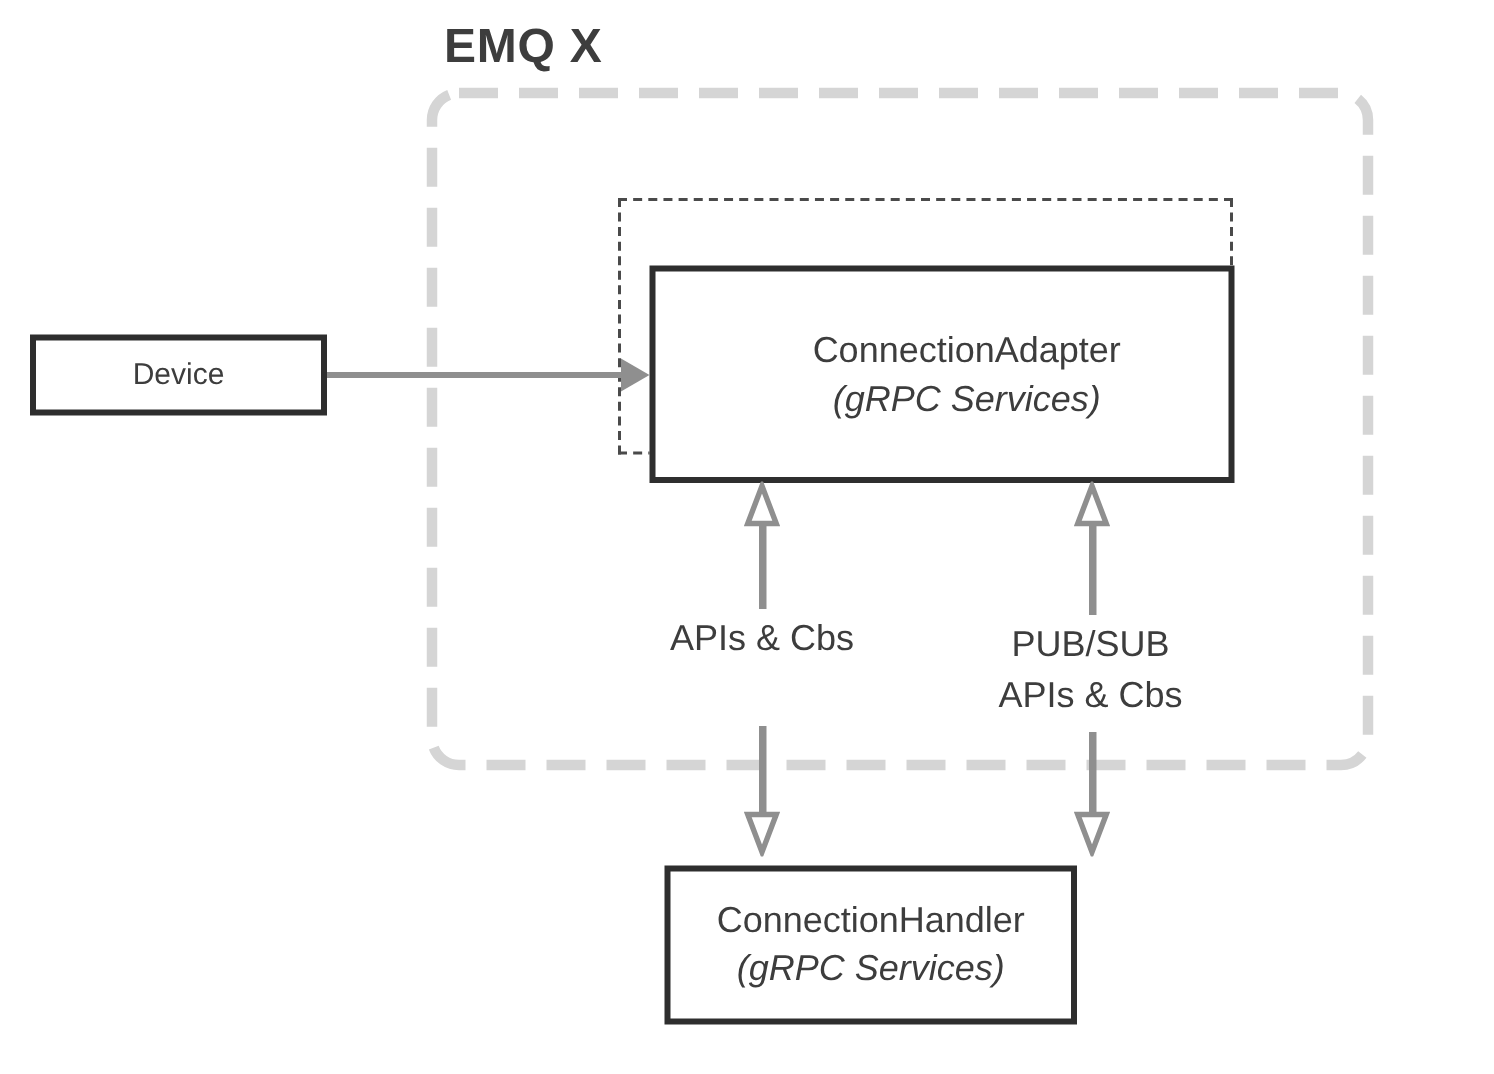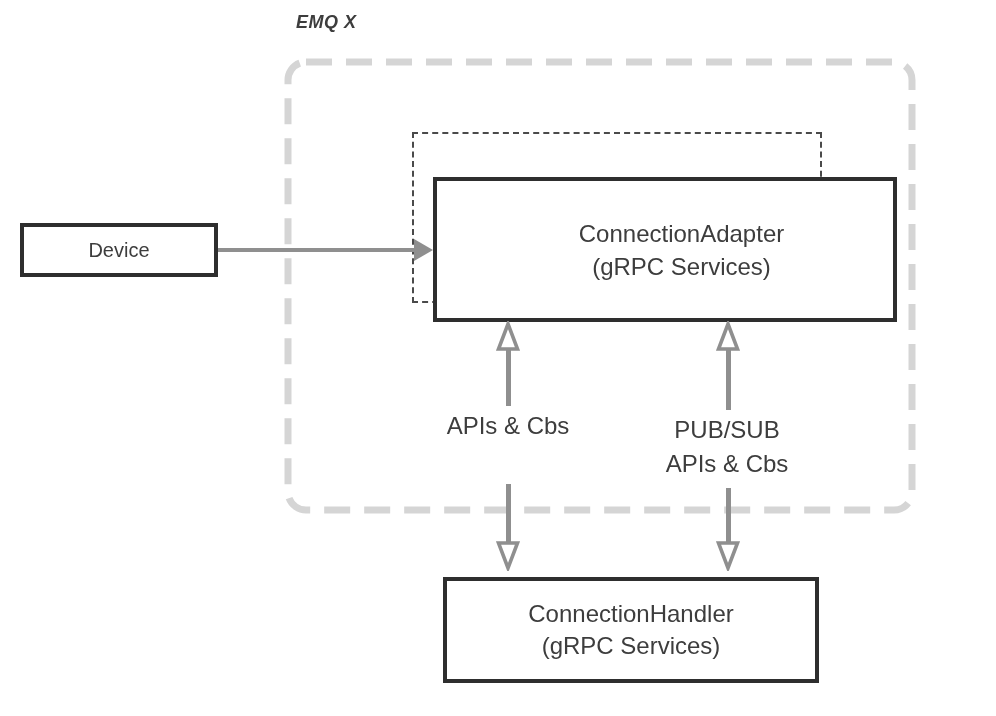--- a/index.html
+++ b/index.html
@@ -17,21 +17,21 @@
     position:relative;
     width:996px;height:716px;
     background:var(--background);
     overflow:hidden;
   }
   .abs{position:absolute;}
 
   
   .emqx-label{
     left:296px;top:12px;
-    font-size:18px;font-weight:bold;font-style:italic;
+    font-size:32px;font-weight:bold;
     letter-spacing:.5px;
   }
   .exproto-label{
     left:419px;top:97px;
     font-size:24px;font-weight:bold;font-style:italic;
     letter-spacing:.5px;
     z-index:3;
   }
 
   
@@ -45,23 +45,23 @@
 
   
   .node-box{
     background:var(--background);
     border:4px solid var(--box-border);
     display:flex;flex-direction:column;align-items:center;justify-content:center;
     text-align:center;
     z-index:2;
   }
   .device-box{left:20px;top:223px;width:198px;height:54px;font-size:20px;}
-  .adapter-box{left:433px;top:177px;width:464px;height:145px;font-size:24px;line-height:33px;padding-left:33px;}
-  .handler-box{left:443px;top:577px;width:376px;height:106px;font-size:24px;line-height:32px;}
-  .subtitle{}
+  .adapter-box{left:433px;top:177px;width:390px;height:145px;font-size:24px;line-height:33px;padding-left:33px;}
+  .handler-box{left:443px;top:577px;width:275px;height:106px;font-size:24px;line-height:32px;}
+  .subtitle{font-style:italic;}
 
   
   .h-line{left:218px;top:248px;width:200px;height:4px;background:var(--arrow);z-index:3;}
   .h-arrowhead{
     left:414px;top:239px;width:0;height:0;
     border-top:11px solid transparent;
     border-bottom:11px solid transparent;
     border-left:19px solid var(--arrow);
     z-index:4;
   }

